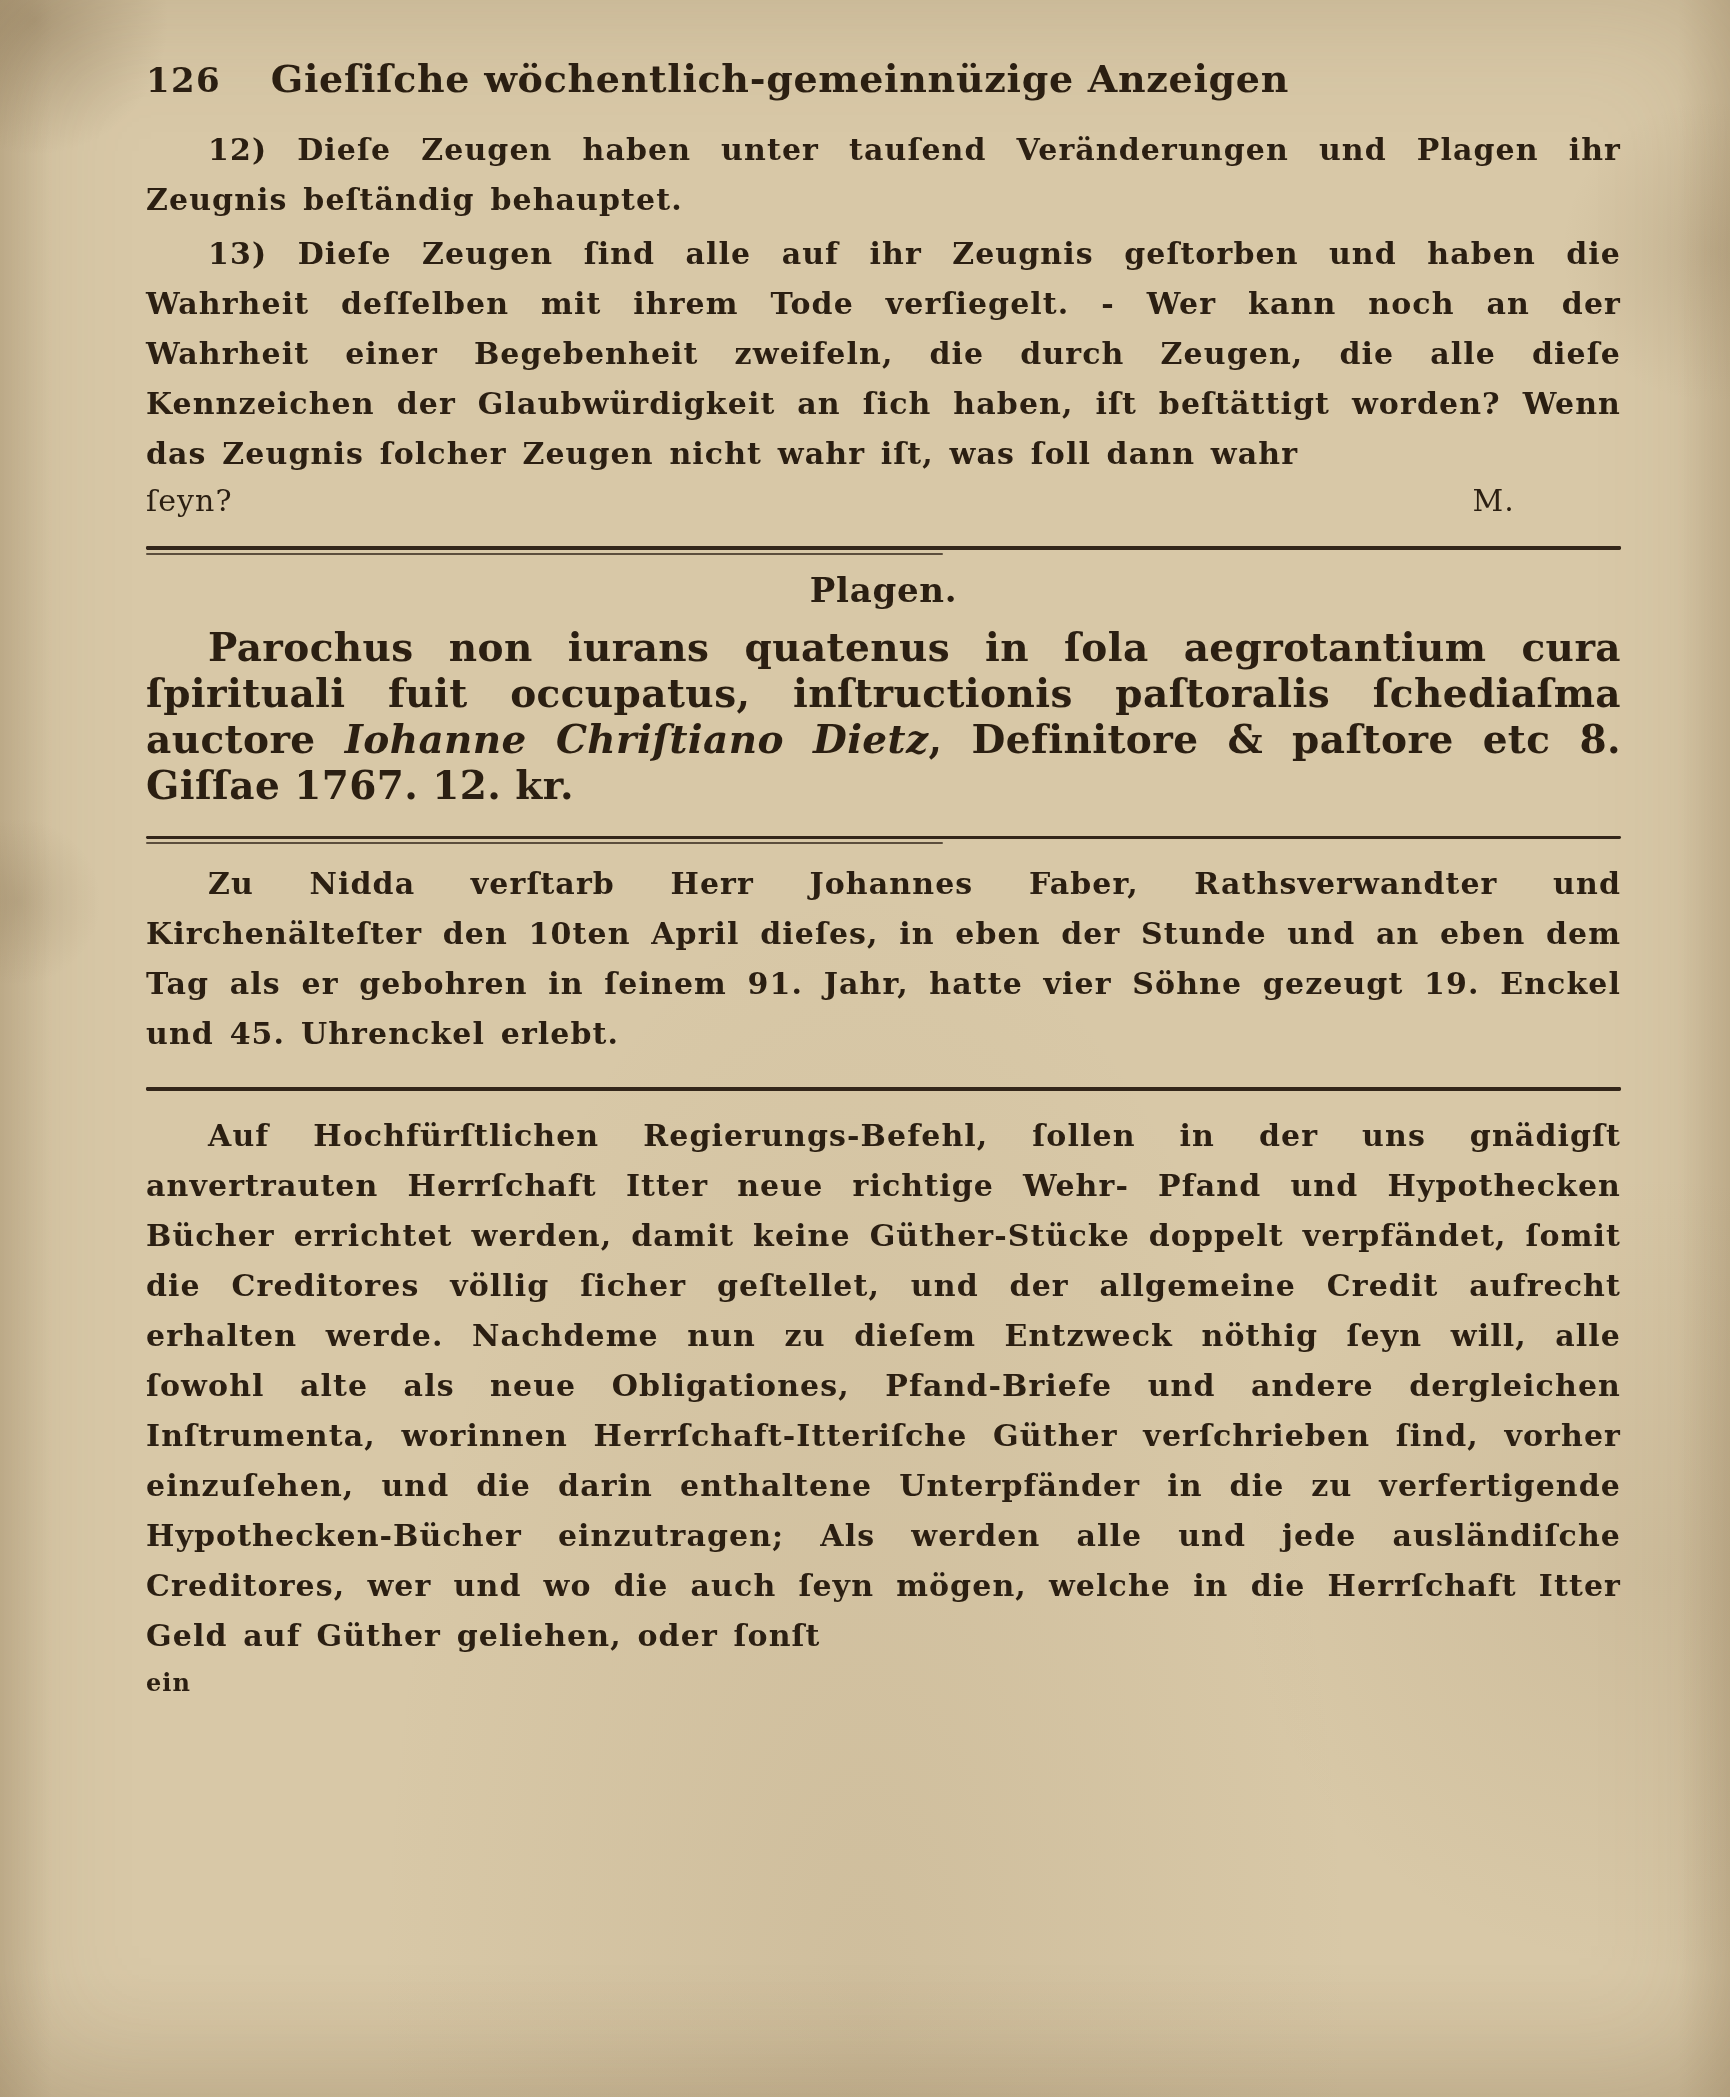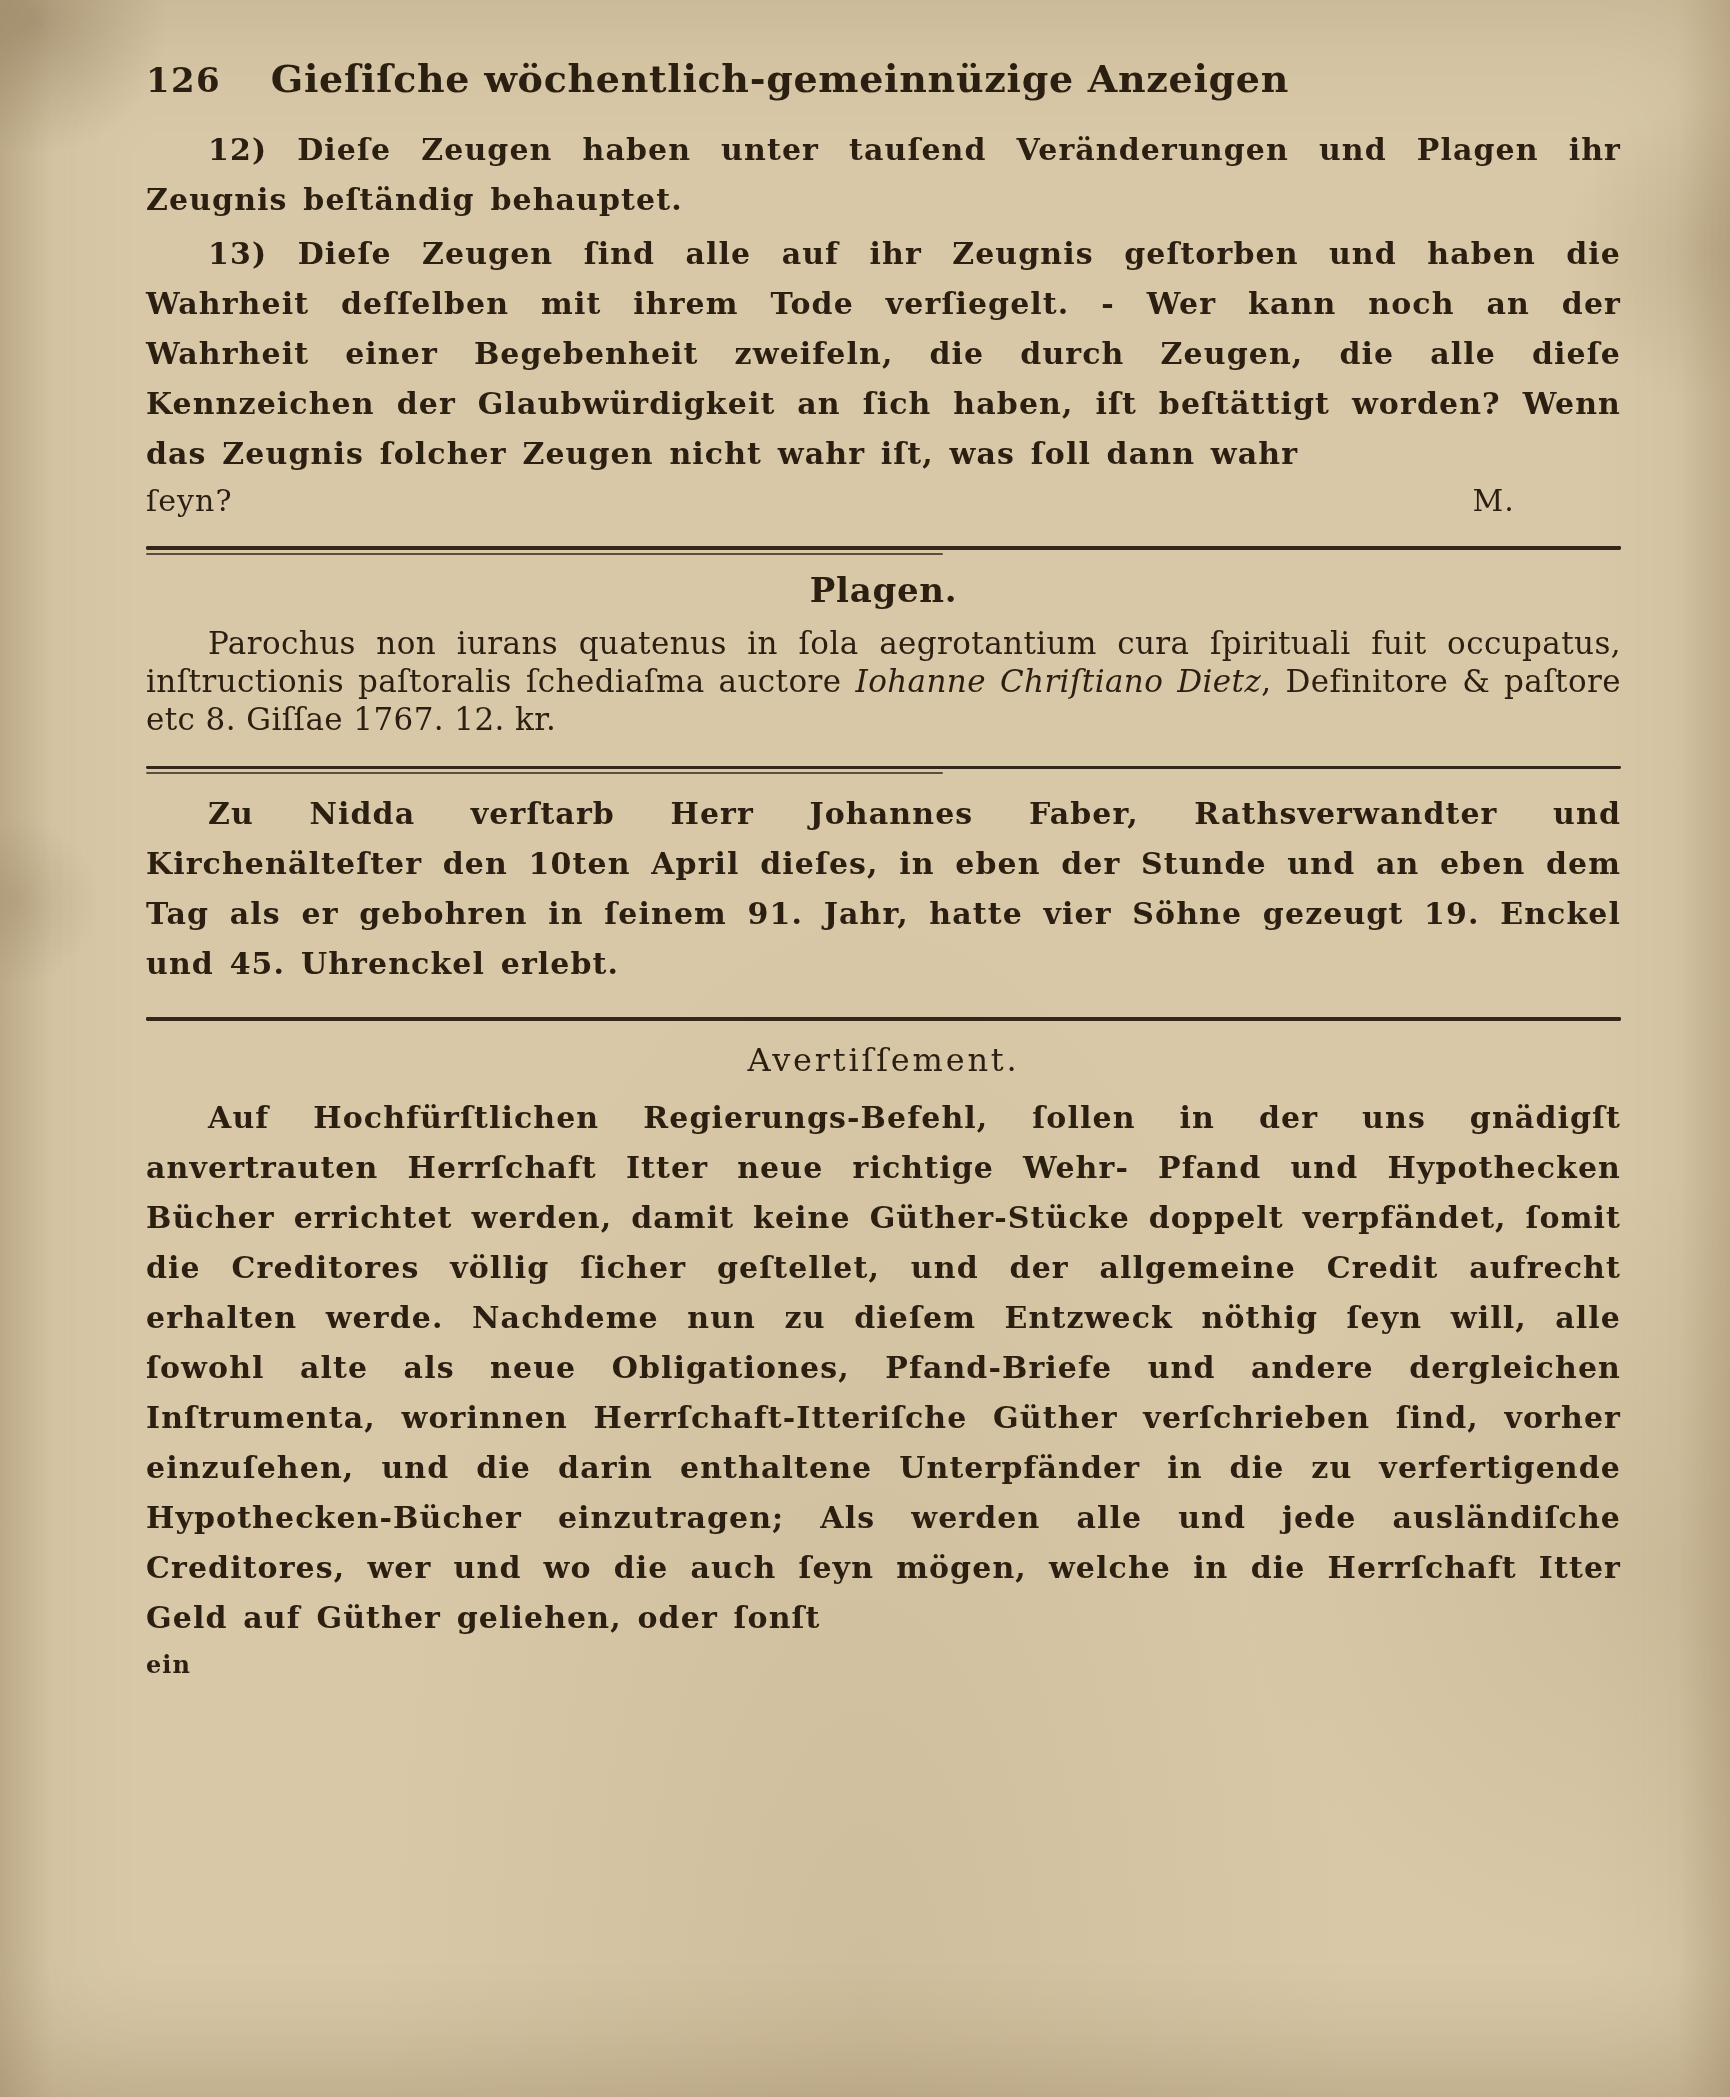--- a/index.html
+++ b/index.html
@@ -95,23 +95,23 @@
     font-weight: 700;
     letter-spacing: 0.7px;
     margin: 4.2px 0 14px 0;
   }
   .section-heading.antiqua {
     font-weight: 400;
     letter-spacing: 2.8px;
     font-size: 32px;
   }
   .latin {
-    font-size: 31px;
-    font-weight: 400;
-    line-height: 38px;
+    font-size: 39px;
+    font-weight: 700;
+    line-height: 46px;
     text-align: justify;
     text-indent: 62px;
     letter-spacing: 0.4px;
     margin: 10px 0 4.2px 0;
   }
   .latin .author { font-style: italic; }
   .catchword-row {
     font-size: 24px;
     font-weight: 700;
     letter-spacing: 1.1px;
@@ -146,21 +146,20 @@
 
     <p class="latin"><span>Parochus non iurans quatenus in ſola aegrotantium cura ſpirituali fuit occupatus, inſtructionis paſtoralis ſchediaſma auctore </span><span class="author">Iohanne Chriſtiano Dietz</span><span>, Definitore &amp; paſtore etc 8. Giſſae 1767. 12. kr.</span></p>
 
     <div class="rule double"></div>
 
 
     <p class="para">Zu Nidda verſtarb Herr Johannes Faber, Rathsverwandter und Kirchenälteſter den 10ten April dieſes, in eben der Stunde und an eben dem Tag als er gebohren in ſeinem 91. Jahr, hatte vier Söhne gezeugt 19. Enckel und 45. Uhrenckel erlebt.</p>
 
     <div class="rule"></div>
 
-    <div class="section-heading antiqua">Avertiſſement.</div>
 
     <p class="para">Auf Hochfürſtlichen Regierungs-Befehl, ſollen in der uns gnädigſt anvertrauten Herrſchaft Itter neue richtige Wehr- Pfand und Hypothecken Bücher errichtet werden, damit keine Güther-Stücke doppelt verpfändet, ſomit die Creditores völlig ſicher geſtellet, und der allgemeine Credit aufrecht erhalten werde. Nachdeme nun zu dieſem Entzweck nöthig ſeyn will, alle ſowohl alte als neue Obligationes, Pfand-Briefe und andere dergleichen Inſtrumenta, worinnen Herrſchaft-Itteriſche Güther verſchrieben ſind, vorher einzuſehen, und die darin enthaltene Unterpfänder in die zu verfertigende Hypothecken-Bücher einzutragen; Als werden alle und jede ausländiſche Creditores, wer und wo die auch ſeyn mögen, welche in die Herrſchaft Itter Geld auf Güther geliehen, oder ſonſt</p>
 
     <div class="catchword-row">ein</div>
 
   </div>
 </div>
 
 
 </body></html>

